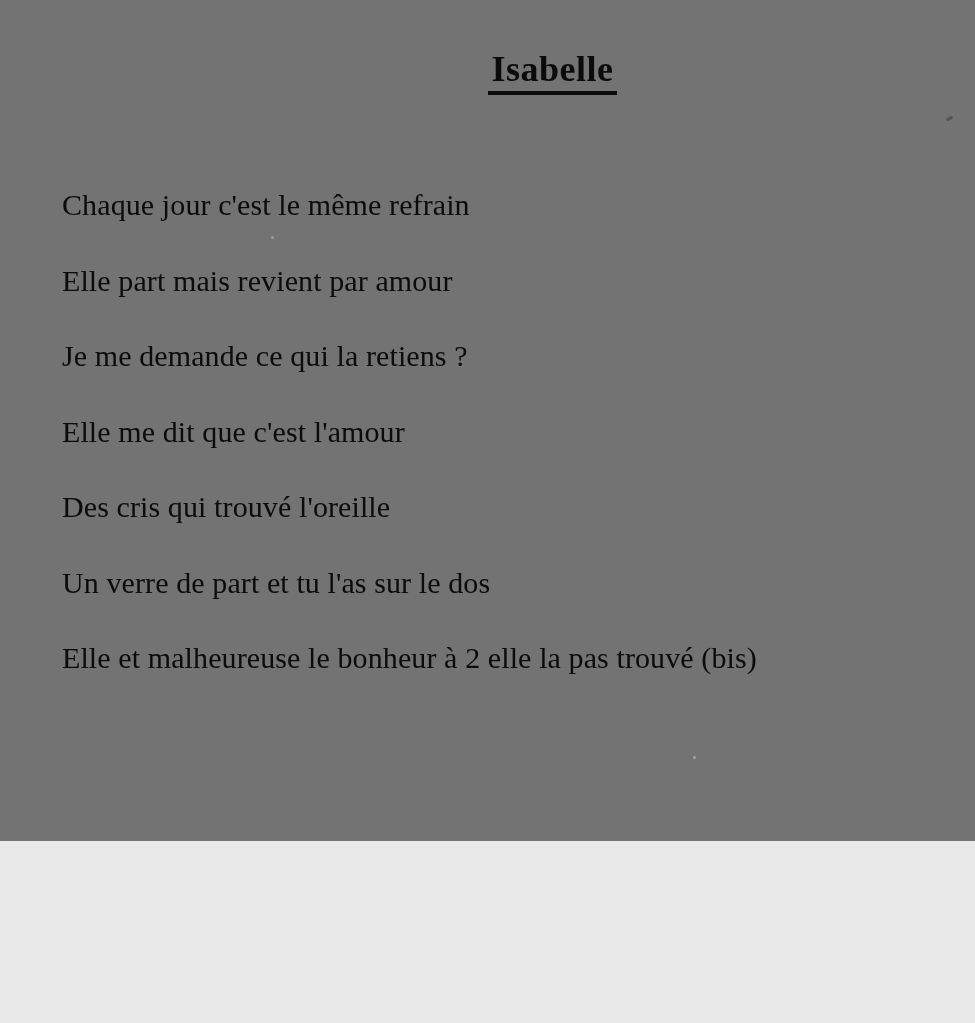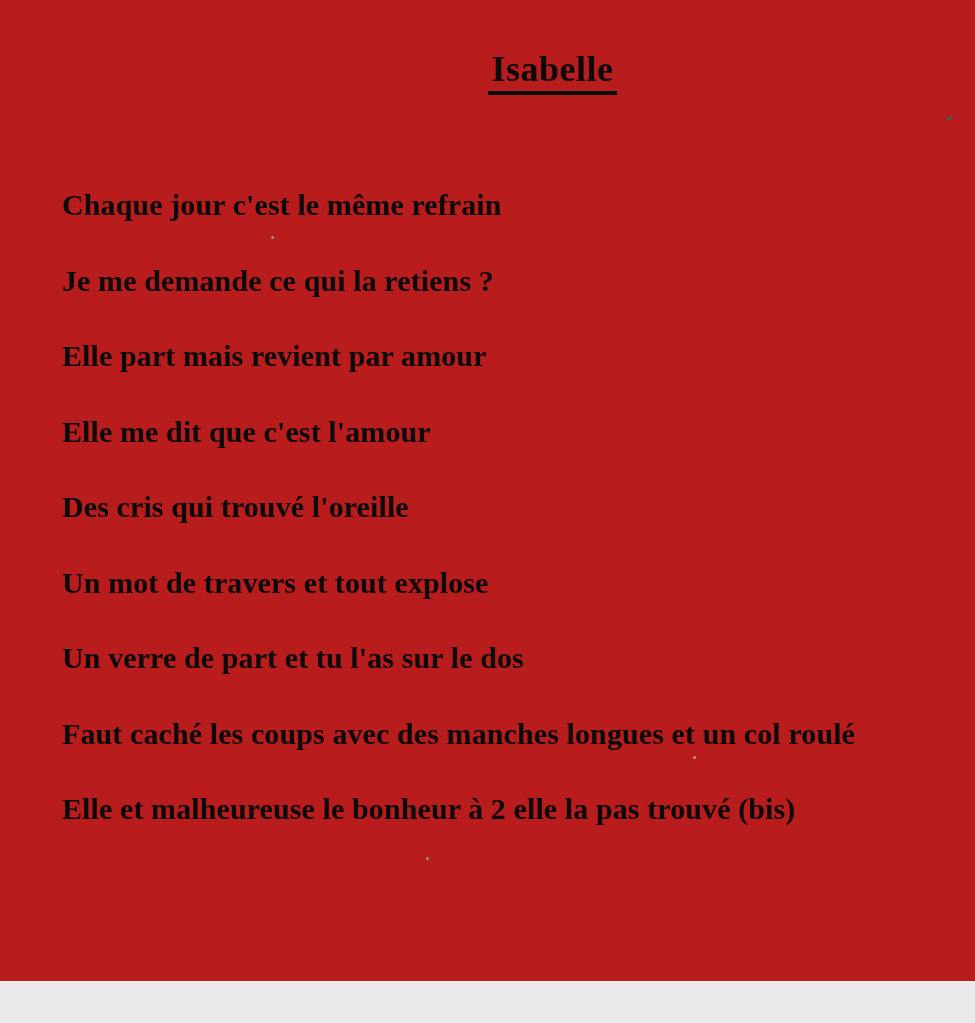--- a/index.html
+++ b/index.html
@@ -3,23 +3,23 @@
 <meta charset="utf-8">
 <style>
   html, body {
     margin: 0;
     padding: 0;
     background: #e9e9e9;
   }
   .page {
     position: relative;
     width: 975px;
-    height: 981px;
+    height: 841px;
     margin: 0 auto;
-    background: #b91c1c;
+    background: #737373;
     overflow: hidden;
     font-family: "Liberation Serif", "DejaVu Serif", serif;
     color: #0b0b0b;
   }
   .title-row {
     position: absolute;
     top: 50px;
     left: 130px;   
     right: 0;
     text-align: center;
@@ -38,21 +38,20 @@
     top: 167px;
     left: 62px;
     right: 20px;
   }
   .line {
     margin: 0;
     font-size: 30px;
     line-height: 75.5px;
     white-space: nowrap;
     letter-spacing: 0.1px;
-    font-weight: bold;
   }
   
   .speck {
     position: absolute;
     background: #6f6f6f;
     border-radius: 50%;
   }
   .speck-dash {
     top: 117px;
     left: 946px;
@@ -70,27 +69,25 @@
 <body>
 
 <div class="page">
 
   <div class="title-row">
     <span class="title">Isabelle</span>
   </div>
 
   <div class="lines">
     <p class="line">Chaque jour c'est le même refrain</p>
+    <p class="line">Elle part mais revient par amour</p>
     <p class="line">Je me demande ce qui la retiens ?</p>
-    <p class="line">Elle part mais revient par amour</p>
     <p class="line">Elle me dit que c'est l'amour</p>
     <p class="line">Des cris qui trouvé l'oreille</p>
-    <p class="line">Un mot de travers et tout explose</p>
     <p class="line">Un verre de part et tu l'as sur le dos</p>
-    <p class="line">Faut caché les coups avec des manches longues et un col roulé</p>
     <p class="line">Elle et malheureuse le bonheur à 2 elle la pas trouvé (bis)</p>
   </div>
 
   <div class="speck speck-dash"></div>
   <div class="speck speck-a"></div>
   <div class="speck speck-b"></div>
   <div class="speck speck-c"></div>
 
 </div>
 

